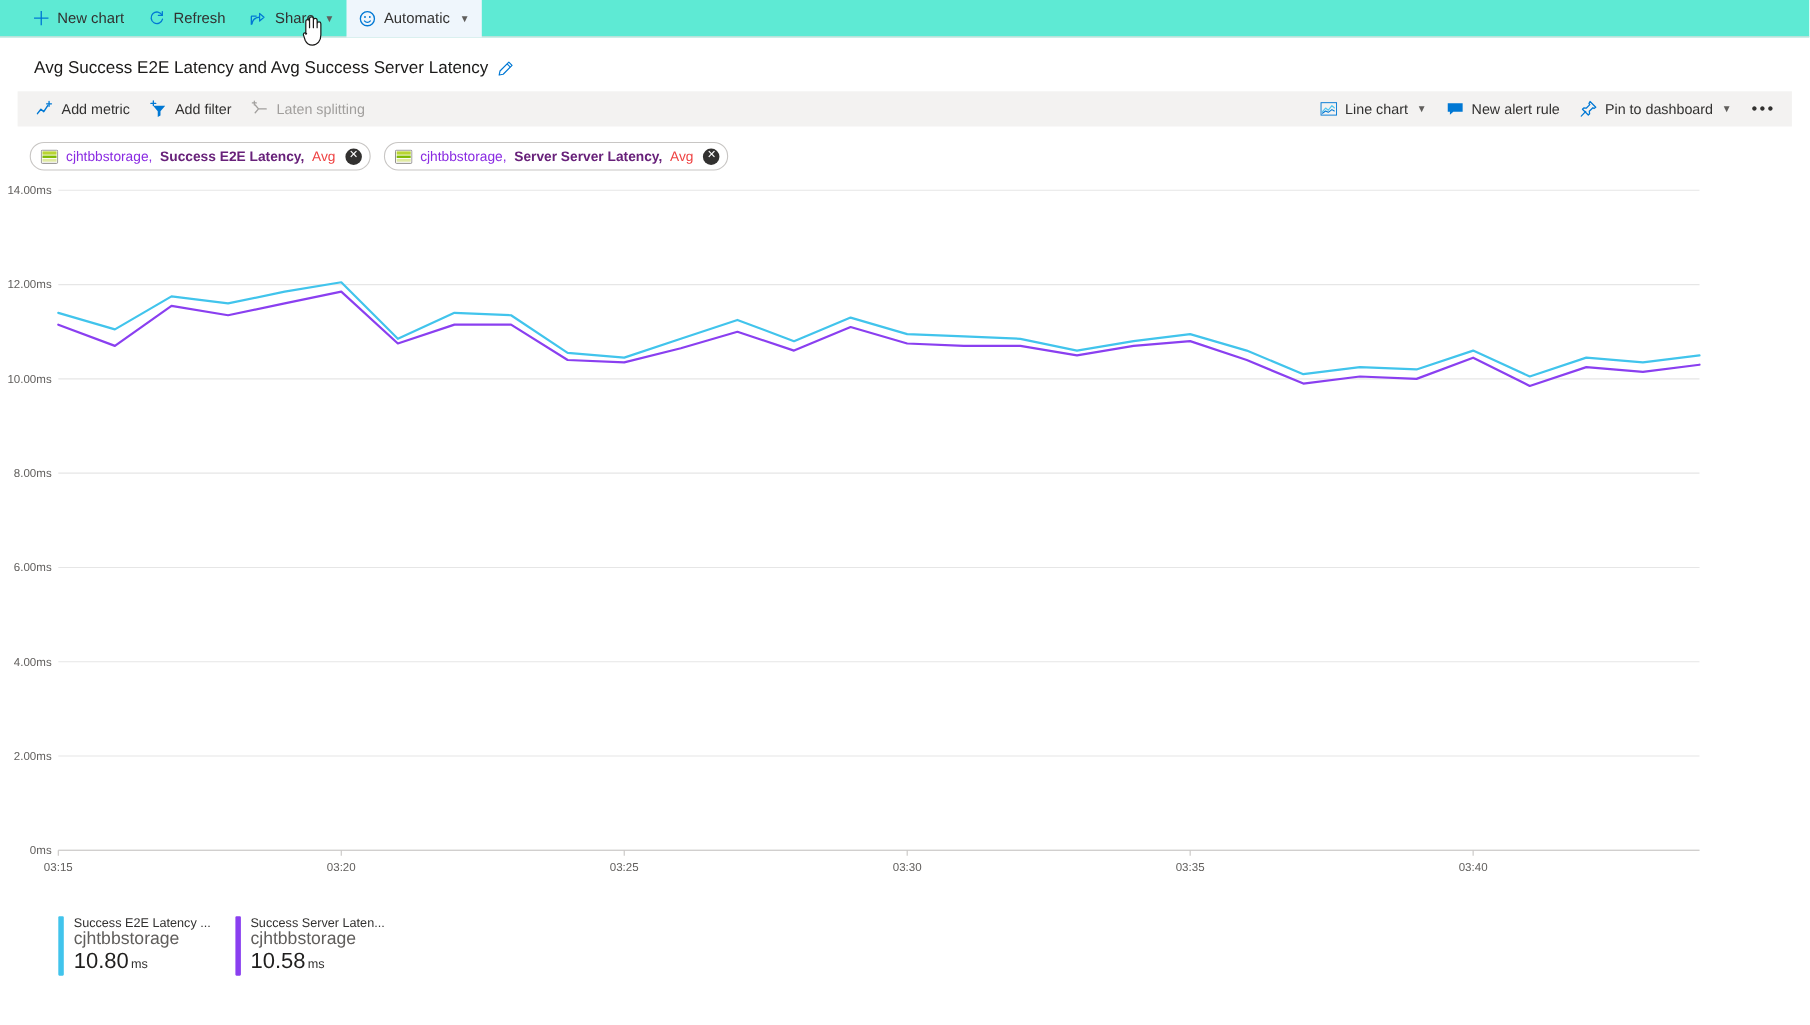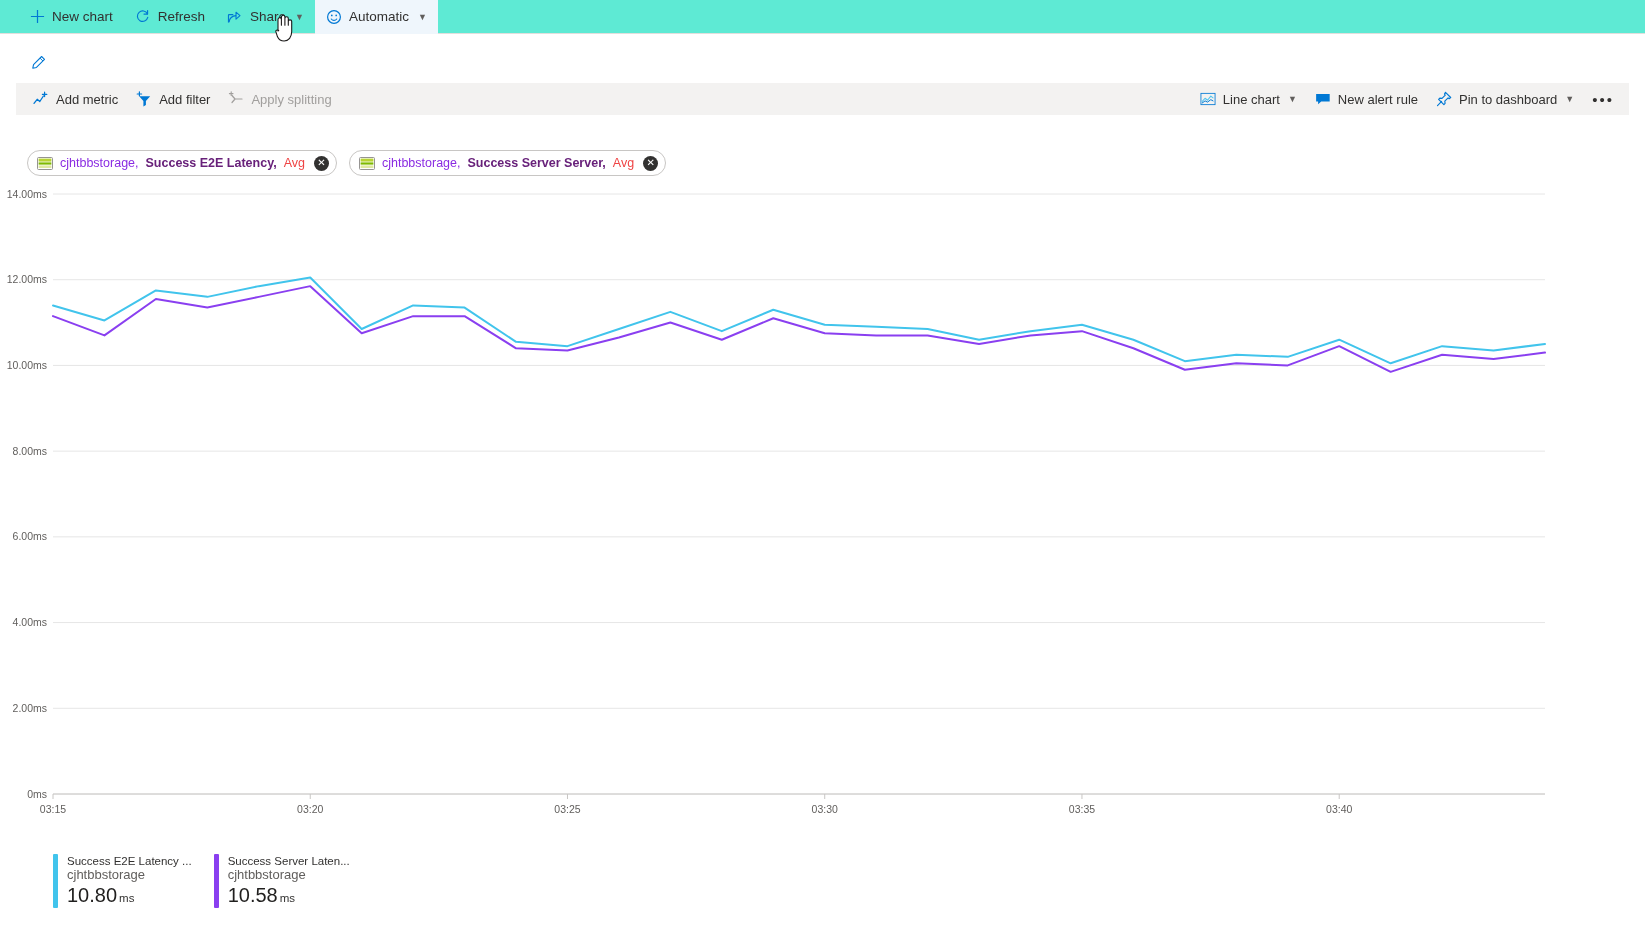--- a/index.html
+++ b/index.html
@@ -76,21 +76,21 @@
   .tbtn.disabled .g { color:#a19f9d; }
   .tbtn .chev { font-size:9px; color:#605e5c; margin-left:1px; }
   .ellipsis { letter-spacing:2px; font-size:15px; color:#323130; }
 
   
   .chiprow { display:flex; gap:12px; padding: 14px 0 0 27px; }
   .chip {
     display:flex; align-items:center; gap:7px;
     height: 26px; padding: 0 7px 0 9px;
     border:1px solid #c8c6c4; border-radius:14px;
-    background:#fff; font-size:12.5px; cursor:pointer; white-space:nowrap;margin-top:21px;
+    background:#fff; font-size:12.5px; cursor:pointer; white-space:nowrap;
   }
   .chip .res { color:#8a2be2; }
   .chip .metric { color:#68217a; font-weight:bold; }
   .chip .agg { color:#ef4444; }
   .chip-x {
     width:15px; height:15px; border-radius:50%;
     background:#323130; color:#fff;
     display:flex; align-items:center; justify-content:center;
     font-size:10px; line-height:1; margin-left:2px; cursor:pointer;
   }
@@ -99,21 +99,21 @@
   
   .chartwrap { position: relative; margin-top: 6px; height: 670px; }
   .chartsvg { display:block; }
 
   
   .legendrow { display:flex; gap:22px; padding-left: 53px; margin-top: 2px; }
   .legitem { display:flex; gap:9px; }
   .legbar { width:5px; border-radius:1px; }
   .legtxt { display:flex; flex-direction:column; }
   .legname { font-size:11.5px; color:#323130; line-height:14px; }
-  .legres  { font-size:13px; color:#605e5c; line-height:14px; }
+  .legres  { font-size:16px; color:#605e5c; line-height:14px; }
   .legval  { font-size:20px; color:#201f1e; line-height:26px; margin-top:18px; }
   .legunit { font-size:11.5px; color:#323130; margin-left:2px; }
 </style>
 </head>
 <body>
 
 <div class="page">
 
   <div class="topbar">
 
@@ -163,20 +163,21 @@
 
     <div class="spacer"></div>
 
 
     <svg class="cursor-hand" viewBox="0 0 26 32">
       <path d="M6 19V7.6c0-1 .8-1.8 1.7-1.8s1.7.8 1.7 1.8v5.6V5.1c0-1 .8-1.8 1.7-1.8s1.8.8 1.8 1.8v8.1V6.5c0-1 .8-1.8 1.7-1.8s1.7.8 1.7 1.8v6.7V9.6c0-1 .8-1.7 1.7-1.7s1.7.8 1.7 1.7v10c0 5.6-3 9.4-7.6 9.4-3.6 0-5.4-1.6-6.6-4.2L4 20.2c-.5-1 0-2 .9-2.3.8-.3 1.4 0 1.8.7z" fill="#ffffff" stroke="#1b1a19" stroke-width="1.1" stroke-linejoin="round"></path>
     </svg>
   </div>
 
   <div class="titlerow">
+    <div class="charttitle">Avg Success E2E Latency and Avg Success Server Latency</div>
     <svg class="editpen" viewBox="0 0 16 16">
       <path d="M11.3 1.6l3.1 3.1-8.6 8.6-3.9.8.8-3.9z" stroke="#0078d4" stroke-width="1.15" fill="none" stroke-linejoin="round"></path>
       <path d="M9.6 3.3l3.1 3.1" stroke="#0078d4" stroke-width="1.05" fill="none"></path>
     </svg>
   </div>
 
   <div class="charttoolbar">
 
     <div class="tbtn">
       <span class="g">
@@ -198,21 +199,21 @@
       <span>Add filter</span>
     </div>
 
     <div class="tbtn disabled">
       <span class="g">
         <svg width="16" height="16" viewBox="0 0 16 16">
           <path d="M14 8H7M7 8L4 4.5M7 8l-3 3.5" stroke="#a19f9d" stroke-width="1.2" fill="none" stroke-linecap="round"></path>
           <path d="M3.2 0.8v3.6M1.4 2.6h3.6" stroke="#a19f9d" stroke-width="1.1" stroke-linecap="round"></path>
         </svg>
       </span>
-      <span>Apply splitting</span>
+      <span>Laten splitting</span>
     </div>
 
     <div class="spacer"></div>
 
     <div class="tbtn">
       <span class="g">
         <svg width="17" height="16" viewBox="0 0 17 16">
           <rect x="1" y="2" width="15" height="12" fill="none" stroke="#0078d4" stroke-width="0.9"></rect>
           <path d="M2.4 10.6l3-3.4 2.6 2.1 3.5-4.4 2.3 2" stroke="#50c5f0" stroke-width="1.15" fill="none" stroke-linecap="round" stroke-linejoin="round"></path>
           <path d="M2.4 12.2l3-2.2 2.6 1.3 3.5-2.6 2.3 1.3" stroke="#0078d4" stroke-width="1.05" fill="none" stroke-linecap="round" stroke-linejoin="round"></path>
@@ -263,21 +264,21 @@
     </div>
 
     <div class="chip">
       <svg class="stor-icon" viewBox="0 0 16 13">
         <rect x="0.5" y="0.5" width="15" height="12" rx="1" fill="#ffffff" stroke="#8a8886" stroke-width="0.9"></rect>
         <rect x="1.6" y="1.6" width="12.8" height="3" fill="#b8d432"></rect>
         <rect x="1.6" y="5.4" width="12.8" height="2.2" fill="#7fba00"></rect>
         <rect x="1.6" y="8.4" width="12.8" height="2.6" fill="#dfe9a0"></rect>
       </svg>
       <span class="res">cjhtbbstorage,</span>
-      <span class="metric">Success Server Server,</span>
+      <span class="metric">Server Server Latency,</span>
       <span class="agg">Avg</span>
       <span class="chip-x">✕</span>
     </div>
   </div>
 
   <div class="chartwrap">
     <svg class="chartsvg" id="plot" width="1620" height="660" viewBox="0 0 1620 660">
         <line x1="53" y1="612" x2="1545" y2="612" stroke="#e6e6e6" stroke-width="1"></line>
         <text x="47" y="615.5" text-anchor="end" font-size="10.5" fill="#605e5c" font-family="&quot;Liberation Sans&quot;, sans-serif">0ms</text>
         <line x1="53" y1="526.2857142857143" x2="1545" y2="526.2857142857143" stroke="#e6e6e6" stroke-width="1"></line>

